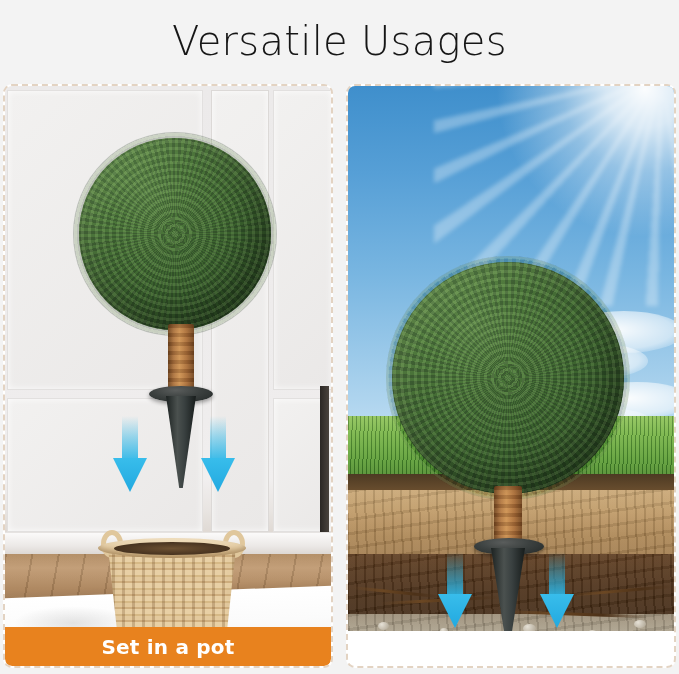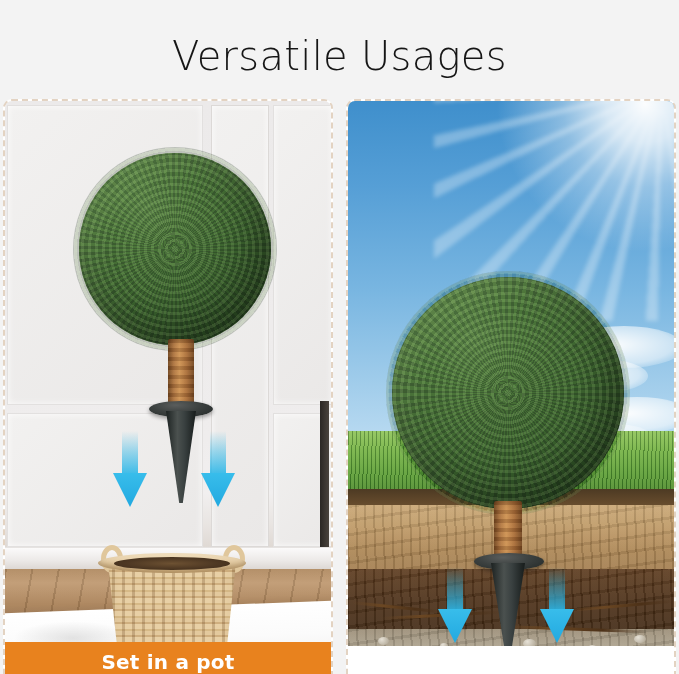--- a/index.html
+++ b/index.html
@@ -11,21 +11,20 @@
     background: #f3f3f3;
     font-family: "Liberation Sans", sans-serif;
     overflow: hidden;
   }
 
   .page {
     position: relative;
     width: 679px;
     height: 514px;
     background: #f3f3f3;
-    margin-top: 15px;
   }
 
   
   .title {
     position: absolute;
     top: 16px;
     left: 0;
     width: 679px;
     text-align: center;
     font-family: "DejaVu Sans", sans-serif;

